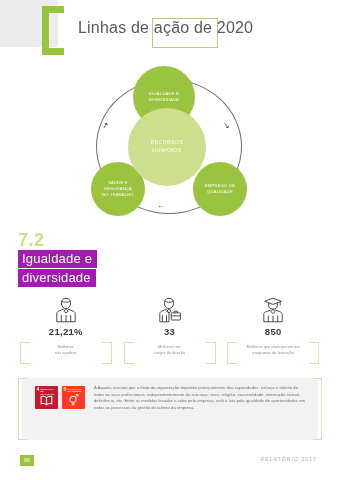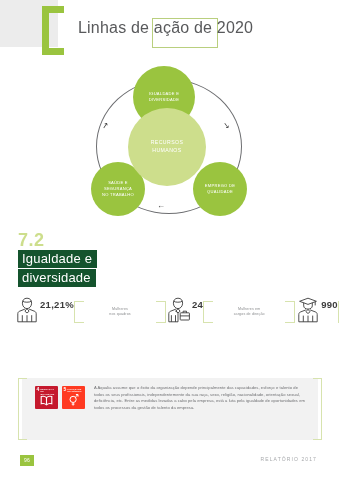--- a/index.html
+++ b/index.html
@@ -77,33 +77,33 @@
 
   
   .sec{
     position:absolute;left:18px;top:232px;width:150px;
   }
   .sec-num{
     font-size:18px;color:#cdde8c;font-weight:700;line-height:16px;
     letter-spacing:.5px;
   }
   .sec-line{
-    display:inline-block;background:#14532d;color:#ffffff;
+    display:inline-block;background:#a21caf;color:#ffffff;
     font-size:13px;line-height:15px;padding:1px 5px 2px 4px;
     margin-top:2px;letter-spacing:.2px;white-space:nowrap;
   }
   .sec-line.l2{margin-top:1px;text-align:right;}
 
   
   .stats{
     position:absolute;left:14px;top:296px;width:311px;height:64px;
     display:flex;
   }
   .stat{
-    flex:1;position:relative;display:flex;flex-direction:row;align-items:flex-start;
+    flex:1;position:relative;display:flex;flex-direction:column;align-items:center;
   }
   .stat-icon{height:27px;display:flex;align-items:flex-end;justify-content:center;}
   .stat-value{
     font-size:9.5px;font-weight:bold;color:#3b3b3b;margin-top:3px;letter-spacing:.3px;
   }
   .stat-cap-wrap{
     position:relative;margin-top:4px;width:92px;height:24px;
     display:flex;align-items:center;justify-content:center;
   }
   .stat-cap{
@@ -253,21 +253,21 @@
         <svg width="26" height="27" viewBox="0 0 26 27" fill="none" stroke="#3b3b3b" stroke-width="0.9">
           <path d="M12 2.2c-3.2 0-4.6 2.2-4.6 5 0 2.9 2 5.4 4.6 5.4s4.6-2.5 4.6-5.4c0-2.8-1.4-5-4.6-5z"></path>
           <path d="M7.6 5.2c1.6 1.3 6.8 1.4 8.8 0"></path>
           <path d="M12 12.6l-2.1 2.6L12 17l2.1-1.8z"></path>
           <path d="M9.9 13.1L4.4 15.3c-1 .4-1.6 1.3-1.6 2.4v8.1h9.2v-8.1c0-1.1-.6-2-1.6-2.4l-1-.2"></path>
           <path d="M5.4 19.2v6.6M9.5 19.2v6.6"></path>
           <rect x="14.2" y="16.8" width="9.2" height="7.2" rx="0.6"></rect>
           <path d="M17.1 16.8v-1.6h3.4v1.6M14.2 19.9h9.2"></path>
         </svg>
       </div>
-      <div class="stat-value">24</div>
+      <div class="stat-value">33</div>
       <div class="stat-cap-wrap">
         <span class="brk brk-l">
             <i class="v"></i>
             <i class="h t"></i>
             <i class="h b"></i>
           </span>
         <div class="stat-cap" style="white-space:pre-line">Mulheres em
 cargos de direção</div>
         <span class="brk brk-r">
             <i class="v"></i>
@@ -280,21 +280,21 @@
     <div class="stat">
       <div class="stat-icon">
         <svg width="26" height="27" viewBox="0 0 26 27" fill="none" stroke="#3b3b3b" stroke-width="0.9">
           <path d="M4.6 5.3L13 2.2l8.4 3.1L13 8.4z"></path>
           <path d="M20.2 5.8v3.6M8.7 6.8v3.1c0 1.9 1.9 3.2 4.3 3.2s4.3-1.3 4.3-3.2V6.8"></path>
           <path d="M13 13.4l-2.1 2.3L13 17.5l2.1-1.8z"></path>
           <path d="M10.9 13.9L5.4 16c-1 .4-1.6 1.3-1.6 2.4v7.4h18.4v-7.4c0-1.1-.6-2-1.6-2.4l-5.5-2.1"></path>
           <path d="M8.3 19.6v6.2M13 19.6v6.2M17.7 19.6v6.2"></path>
         </svg>
       </div>
-      <div class="stat-value">990</div>
+      <div class="stat-value">850</div>
       <div class="stat-cap-wrap">
         <span class="brk brk-l">
             <i class="v"></i>
             <i class="h t"></i>
             <i class="h b"></i>
           </span>
         <div class="stat-cap" style="white-space:pre-line">Mulheres que participaram em
 programas de formação</div>
         <span class="brk brk-r">
             <i class="v"></i>

